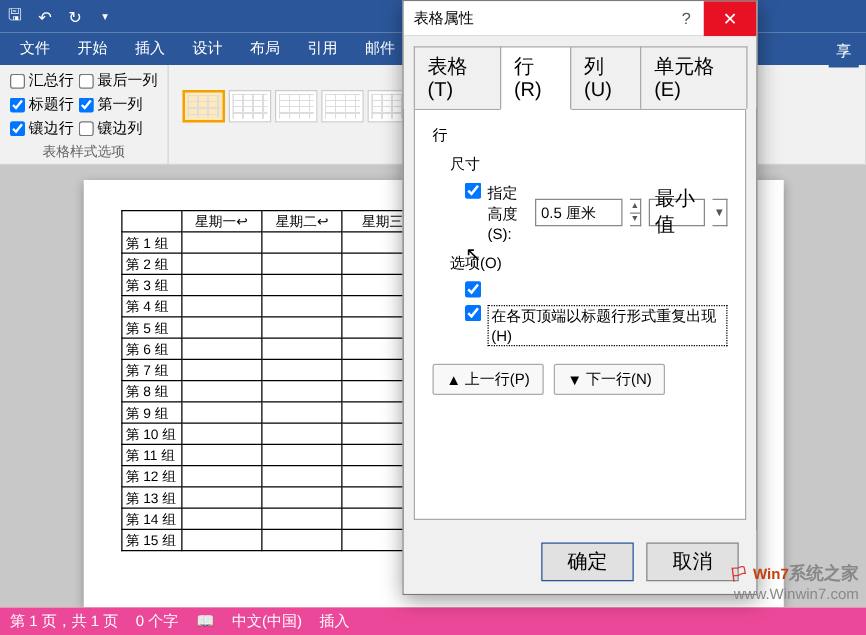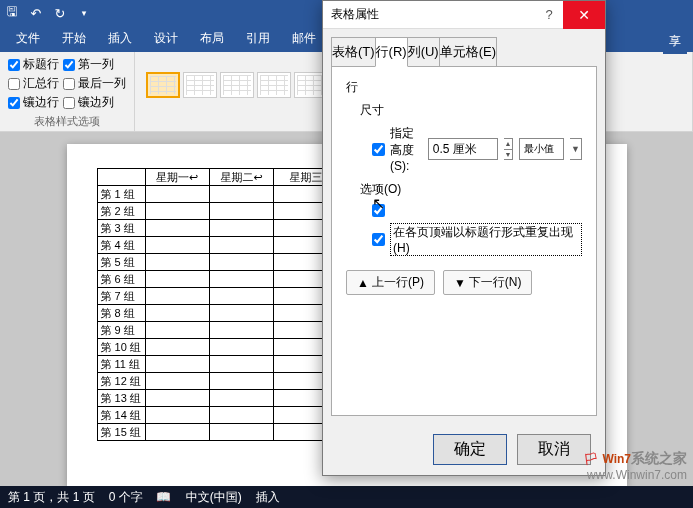--- a/index.html
+++ b/index.html
@@ -22,42 +22,42 @@
 .style-thumb{width:34px;height:26px;border:1px solid #ccc;background:#fff;position:relative}
 .style-thumb::before{content:"";position:absolute;inset:2px;background:repeating-linear-gradient(#ddd 0 1px,transparent 1px 5px),repeating-linear-gradient(90deg,#ddd 0 1px,transparent 1px 8px)}
 .style-thumb.sel{border:2px solid #f2a100;background:#ffe9b8}
 .gallery-expand{width:14px;height:52px;border:1px solid #ccc;display:flex;flex-direction:column;justify-content:space-around;align-items:center;font-size:8px;color:#666}
 .doc-area{position:absolute;top:132px;left:0;right:0;bottom:22px;background:#c8c8c8;overflow:hidden;display:flex;justify-content:center;padding-top:12px}
 .page{width:560px;background:#fff;box-shadow:0 2px 8px rgba(0,0,0,.3);padding:24px 30px}
 .doc-table{border-collapse:collapse;width:100%;table-layout:fixed}
 .doc-table td,.doc-table th{border:1px solid #000;height:17px;font-size:11px;padding:0 3px;text-align:left;font-weight:normal}
 .doc-table th{text-align:center}
 .doc-table .rowhdr{width:48px}
-.statusbar{position:absolute;bottom:0;left:0;right:0;height:22px;background:#0f172a;color:#fff;display:flex;align-items:center;padding:0 8px;font-size:11px;gap:14px}
+.statusbar{position:absolute;bottom:0;left:0;right:0;height:22px;background:#ec4899;color:#fff;display:flex;align-items:center;padding:0 8px;font-size:11px;gap:14px}
 .statusbar .spacer{flex:1}
 .dialog{position:absolute;top:0;left:322px;width:284px;height:476px;background:#f0f0f0;border:1px solid #7a7a7a;box-shadow:0 4px 16px rgba(0,0,0,.4);display:flex;flex-direction:column}
 .dlg-title{height:28px;background:#fff;display:flex;align-items:center;padding:0 8px;border-bottom:1px solid #ddd}
 .dlg-title-text{flex:1;font-size:12px}
 .dlg-help{width:28px;text-align:center;font-size:13px;color:#555}
 .dlg-close{width:42px;height:28px;background:#e81123;color:#fff;display:flex;align-items:center;justify-content:center;font-size:14px;margin-right:-8px}
 .dlg-tabs{display:flex;padding:8px 8px 0;gap:0;background:#f0f0f0}
-.dlg-tab{padding:5px 0;border:1px solid #aaa;border-bottom:none;background:#f0f0f0;font-size:13px;margin-right:-1px;position:relative}
+.dlg-tab{padding:5px 10px;border:1px solid #aaa;border-bottom:none;background:#f0f0f0;font-size:16px;margin-right:-1px;position:relative}
 .dlg-tab.active{background:#fff;z-index:2;border-bottom:1px solid #fff;margin-bottom:-1px}
 .dlg-body{flex:1;background:#fff;margin:0 8px 8px;border:1px solid #aaa;padding:12px 14px}
 .section-title{font-size:12px;margin-bottom:6px}
 .section-indent{margin-left:14px;margin-bottom:14px}
 .form-row{display:flex;align-items:center;gap:6px;margin-bottom:8px}
 .form-row label{font-size:12px}
 .num-input{width:70px;height:22px;border:1px solid #888;padding:0 4px;font-size:12px}
 .num-spin{width:15px;height:22px;border:1px solid #888;border-left:none;display:flex;flex-direction:column}
 .num-spin div{flex:1;display:flex;align-items:center;justify-content:center;font-size:7px;color:#555;border-bottom:1px solid #888}
 .num-spin div:last-child{border:none}
-.select-input{width:70px;height:22px;border:1px solid #888;padding:0 4px;font-size:10px;display:flex;align-items:center}
+.select-input{width:70px;height:22px;border:1px solid #888;padding:0 4px;font-size:16px;display:flex;align-items:center}
 .select-arrow{width:20px;height:22px;border:1px solid #888;border-left:none;display:flex;align-items:center;justify-content:center;font-size:9px;color:#555}
-.chk2{display:flex;align-items:center;gap:5px;margin-bottom:6px}
+.chk2{display:flex;align-items:flex-start;gap:5px;margin-bottom:6px}
 .chk2 input{width:13px;height:13px}
 .chk2 .highlight{border:1px dotted #000;padding:0 2px}
 .nav-btns{display:flex;gap:8px;margin-top:10px}
 .nav-btn{border:1px solid #aaa;border-radius:2px;padding:3px 10px;font-size:12px;display:flex;align-items:center;gap:3px;background:#f8f8f8}
 .dlg-footer{display:flex;justify-content:flex-end;gap:10px;padding:10px 14px;background:#f0f0f0}
 .btn{border:1px solid #888;padding:4px 20px;font-size:16px;background:#e1e1e1}
 .btn.primary{border:1px solid #2b579a;background:#e1e1e1}
 .cursor{position:absolute;left:372px;top:194px;font-size:16px;color:#000;pointer-events:none;z-index:100}
 .watermark{position:absolute;right:6px;bottom:26px;text-align:right;font-size:11px;color:#888;z-index:50}
 .watermark .logo{font-size:14px;font-weight:bold}
@@ -86,36 +86,36 @@
   <div class="ribbon-tab">引用</div>
   <div class="ribbon-tab">邮件</div>
   <div class="ribbon-tab">审阅</div>
  </div>
 
  <div class="ribbon-panel">
   <div class="rgroup">
    <div class="table-opts">
     <div class="opt-row">
      <label class="chk">
-              <input type="checkbox" checked="" style="">
-              <span>标题行</span>
-            </label>
-     <label class="chk">
-              <input type="checkbox" checked="" style="">
-              <span>第一列</span>
-            </label>
-    </div>
-    <div class="opt-row">
-     <label class="chk">
               <input type="checkbox" style="">
               <span>汇总行</span>
             </label>
      <label class="chk">
               <input type="checkbox" style="">
               <span>最后一列</span>
+            </label>
+    </div>
+    <div class="opt-row">
+     <label class="chk">
+              <input type="checkbox" checked="" style="">
+              <span>标题行</span>
+            </label>
+     <label class="chk">
+              <input type="checkbox" checked="" style="">
+              <span>第一列</span>
             </label>
     </div>
     <div class="opt-row">
      <label class="chk">
               <input type="checkbox" checked="" style="">
               <span>镶边行</span>
             </label>
      <label class="chk">
               <input type="checkbox" style="">
               <span>镶边列</span>

